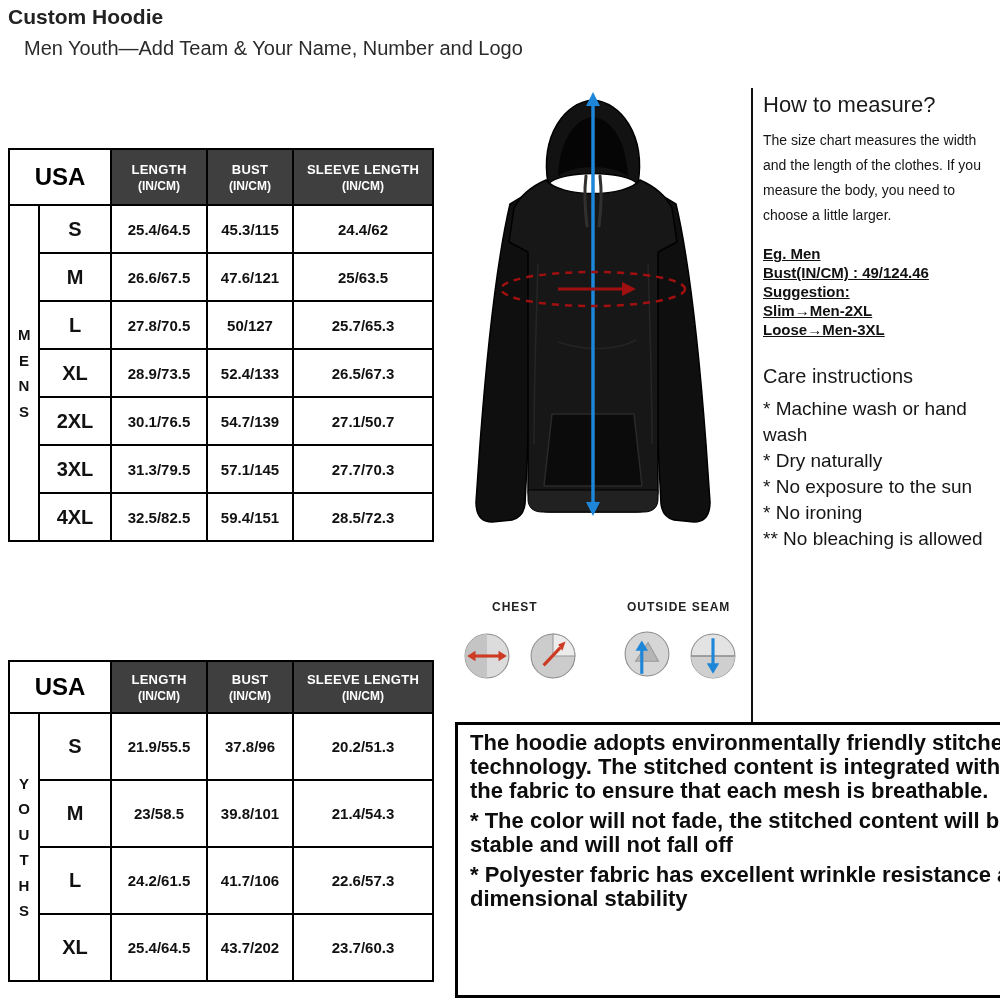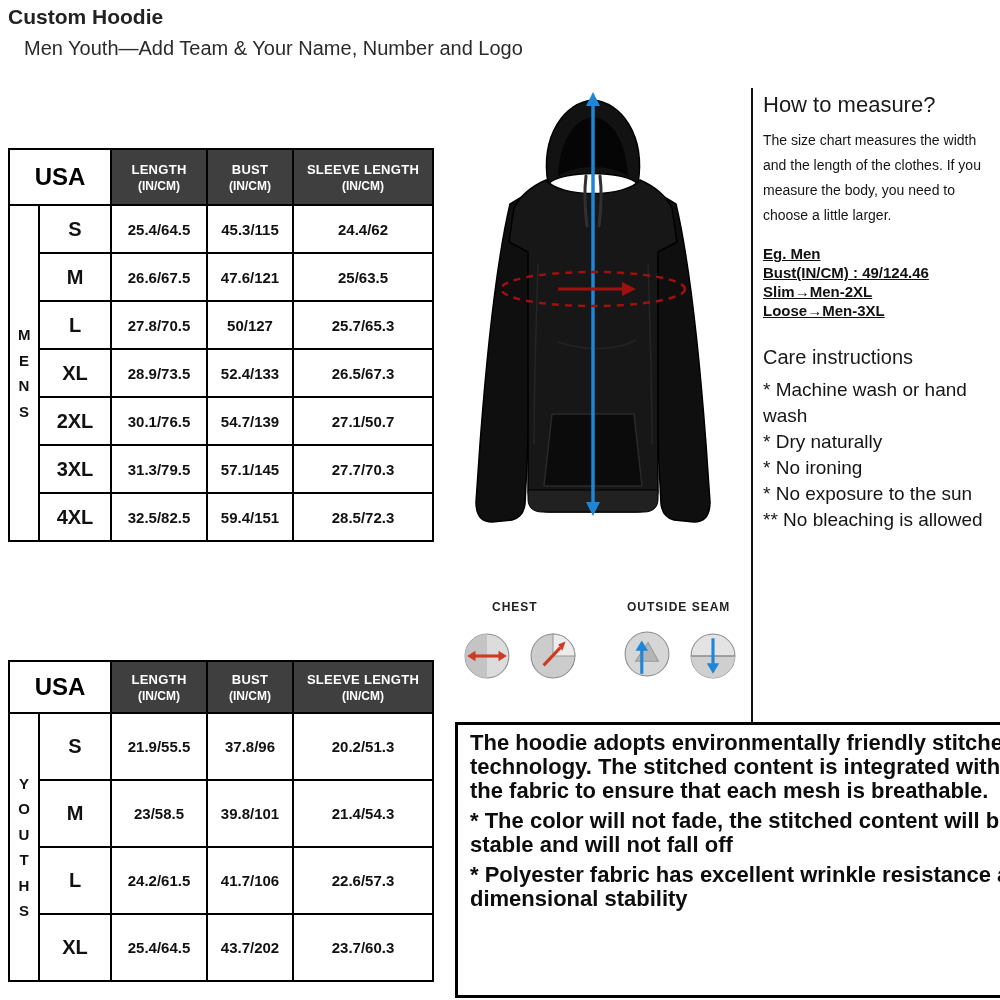--- a/index.html
+++ b/index.html
@@ -244,29 +244,30 @@
   </svg>
 
   <div class="vdivider"></div>
 
   <div class="right-col">
     <h2>How to measure?</h2>
     <p class="measure-body">The size chart measures the width and the length of the clothes.  If you measure the body, you need to choose a little larger.</p>
     <div class="example">
       <div>Eg. Men</div>
       <div>Bust(IN/CM) : 49/124.46</div>
+      <div>Suggestion:</div>
       <div>Slim→Men-2XL</div>
       <div>Loose→Men-3XL</div>
     </div>
     <div class="care-title">Care instructions</div>
     <div class="care">
       <div>* Machine wash or hand wash</div>
       <div>* Dry naturally</div>
+      <div>* No exposure to the sun</div>
       <div>* No ironing</div>
-      <div>* No exposure to the sun</div>
       <div>** No bleaching is allowed</div>
     </div>
   </div>
 
   <div class="bottom-box">
     <p>The hoodie adopts environmentally friendly stitched technology. The stitched content is integrated with the fabric to ensure that each mesh is breathable.</p>
     <div class="bullet">* The color will not fade, the stitched content will be stable and will not fall off</div>
     <div class="bullet">* Polyester fabric has excellent wrinkle resistance and dimensional stability</div>
   </div>
 

